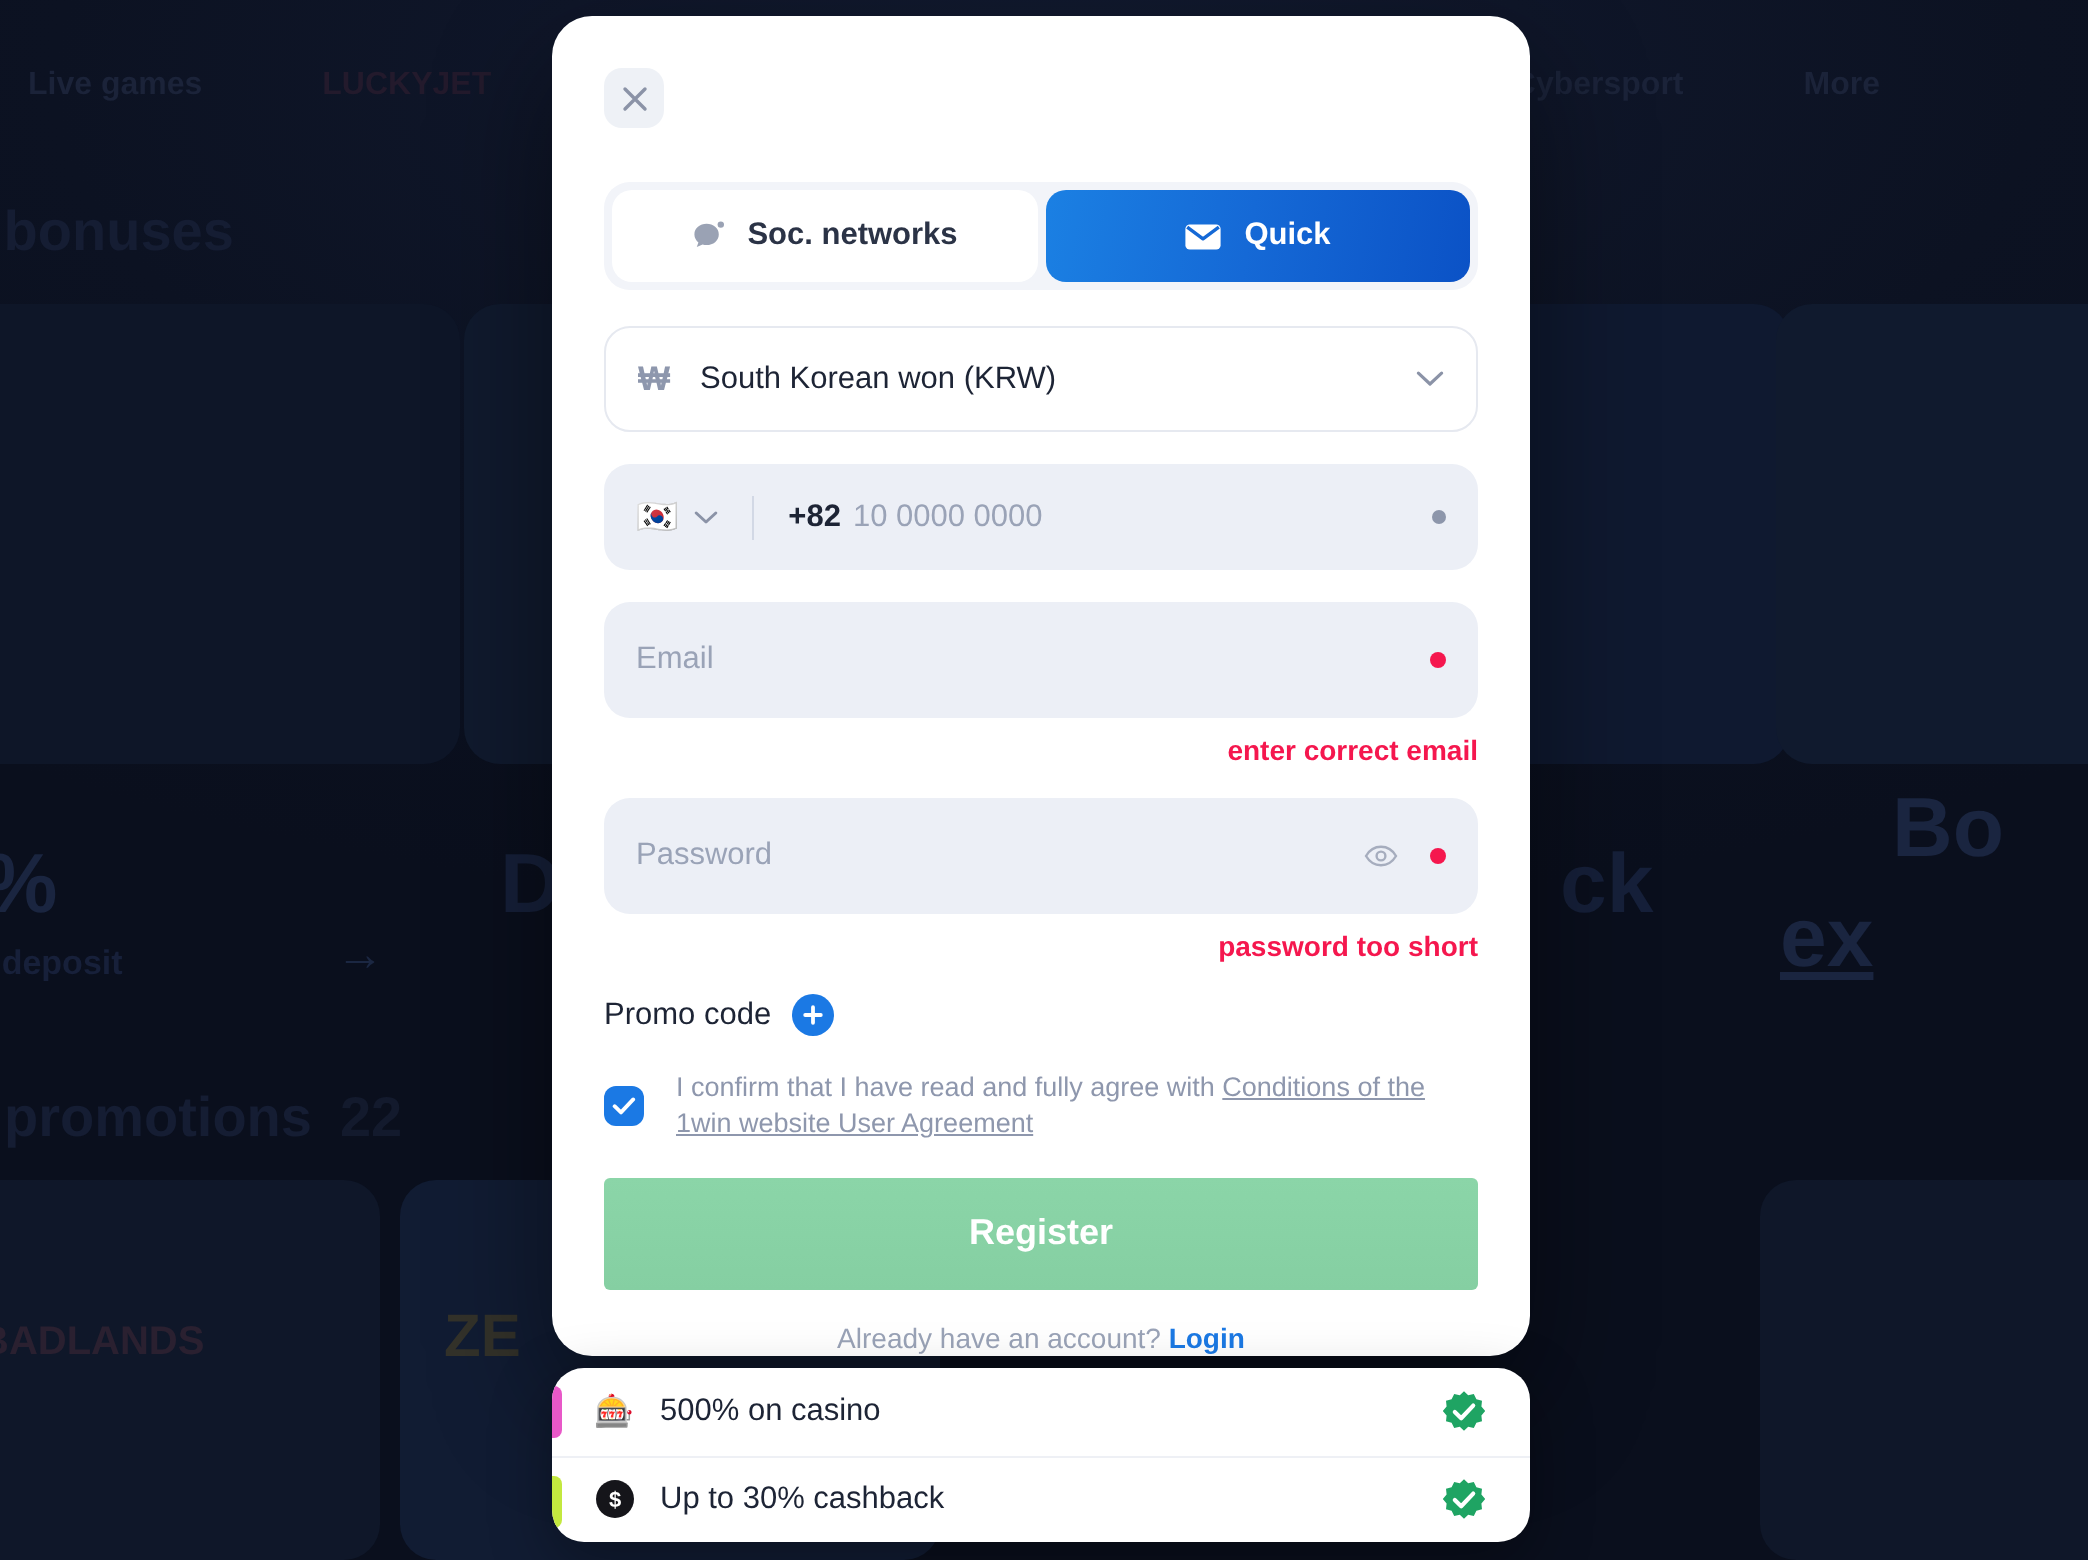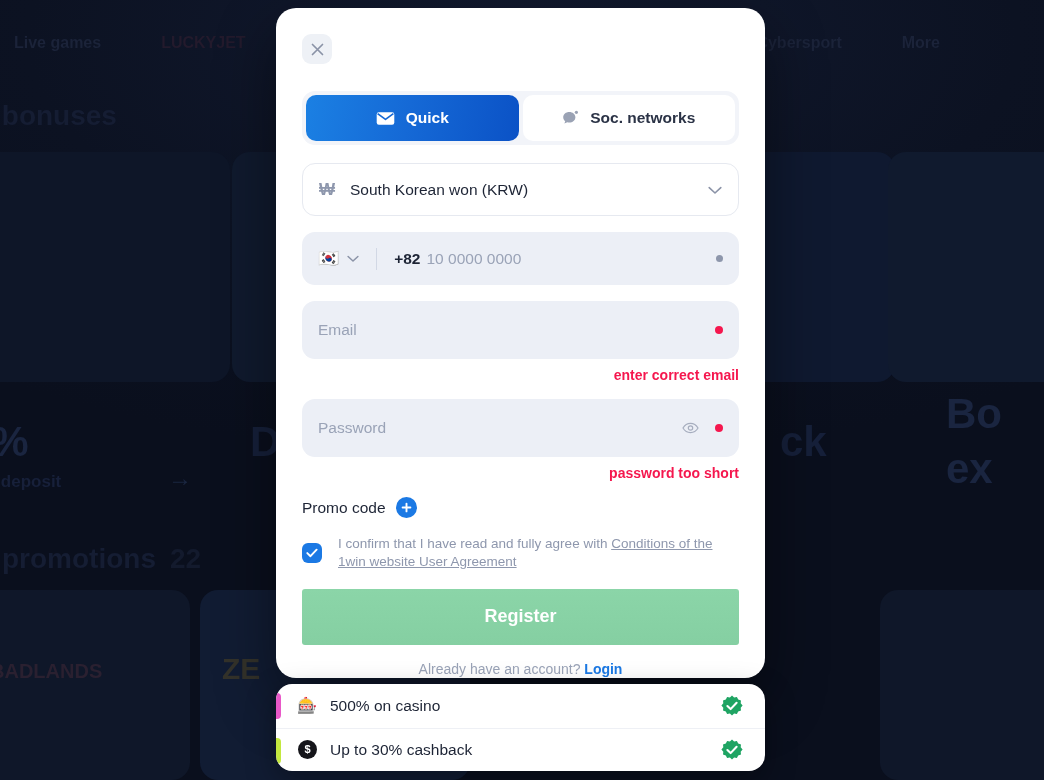--- a/index.html
+++ b/index.html
@@ -379,21 +379,21 @@
 
   <div class="bg-promo bg-pc-big" style="left:-32px; top:418px;">0%</div>
   <div class="bg-promo bg-pc-sm" style="left:-36px; top:472px;">first deposit</div>
   <div class="bg-arrow" style="left:168px; top:464px;">→</div>
 
   <div class="bg-promo bg-pc-big" style="left:250px; top:418px; color:#16203a;">De</div>
   <div class="bg-promo bg-pc-big" style="left:385px; top:418px; color:#16203a;">E</div>
   <div class="bg-promo bg-pc-big" style="left:780px; top:418px; color:#16203a;">ck</div>
 
   <div class="bg-promo bg-pc-big" style="left:946px; top:390px;">Bo</div>
-  <div class="bg-promo bg-pc-big" style="left:946px; top:445px;">ex</div>
+  <div class="bg-promo bg-pc-big" style="left:890px; top:445px;text-decoration:underline;">ex</div>
 
   <div class="bg-heading bg-h2">
     <span>nd promotions</span><span class="num">22</span>
   </div>
 
   <div class="bg-card c5"></div>
   <div class="bg-card c6"></div>
   <div class="bg-card c7"></div>
 
   <div class="bg-logo" style="left:-10px; top:660px; color:#2a2030;">BADLANDS</div>
@@ -406,38 +406,38 @@
     <button class="close-btn">
       <span>
         <svg width="13" height="13" viewBox="0 0 13 13" fill="none">
           <path d="M1.5 1.5 L11.5 11.5 M11.5 1.5 L1.5 11.5" stroke="#8b93a7" stroke-width="1.7" stroke-linecap="round"></path>
         </svg>
       </span>
     </button>
   </div>
 
   <div class="tabs">
+    <button class="tab inactive">
+      <span class="ticon">
+        <svg width="17" height="16" viewBox="0 0 17 16" fill="none">
+          <path d="M1.2 7.2C1.2 4.1 4 1.9 7.3 1.9c3.3 0 6.1 2.2 6.1 5.3 0 3.1-2.8 5.3-6.1 5.3-.7 0-1.4-.1-2-.3l-2.9 1.3.8-2.3C2.1 10.3 1.2 8.9 1.2 7.2Z" fill="#9aa2b4"></path>
+          <circle cx="14.4" cy="2.3" r="1.6" fill="#9aa2b4"></circle>
+        </svg>
+      </span>
+      <span>Soc. networks</span>
+    </button>
     <button class="tab active">
       <span class="ticon">
         <svg width="19" height="15" viewBox="0 0 19 15" fill="none">
           <rect x="0.7" y="1.2" width="17.6" height="12.6" rx="2.2" fill="#ffffff"></rect>
           <path d="M1.6 2.6 L9.5 8.4 L17.4 2.6" stroke="#1569d6" stroke-width="1.7" fill="none" stroke-linejoin="round"></path>
         </svg>
       </span>
       <span>Quick</span>
     </button>
-    <button class="tab inactive">
-      <span class="ticon">
-        <svg width="17" height="16" viewBox="0 0 17 16" fill="none">
-          <path d="M1.2 7.2C1.2 4.1 4 1.9 7.3 1.9c3.3 0 6.1 2.2 6.1 5.3 0 3.1-2.8 5.3-6.1 5.3-.7 0-1.4-.1-2-.3l-2.9 1.3.8-2.3C2.1 10.3 1.2 8.9 1.2 7.2Z" fill="#9aa2b4"></path>
-          <circle cx="14.4" cy="2.3" r="1.6" fill="#9aa2b4"></circle>
-        </svg>
-      </span>
-      <span>Soc. networks</span>
-    </button>
   </div>
 
   <div class="field-currency">
     <span class="cur-sym">₩</span>
     <span class="cur-label">South Korean won (KRW)</span>
     <span>
       <svg width="14" height="9" viewBox="0 0 14 9" fill="none">
         <path d="M1.2 1.6 L7 7 L12.8 1.6" stroke="#8b93a7" stroke-width="1.6" stroke-linecap="round" stroke-linejoin="round"></path>
       </svg>
     </span>

